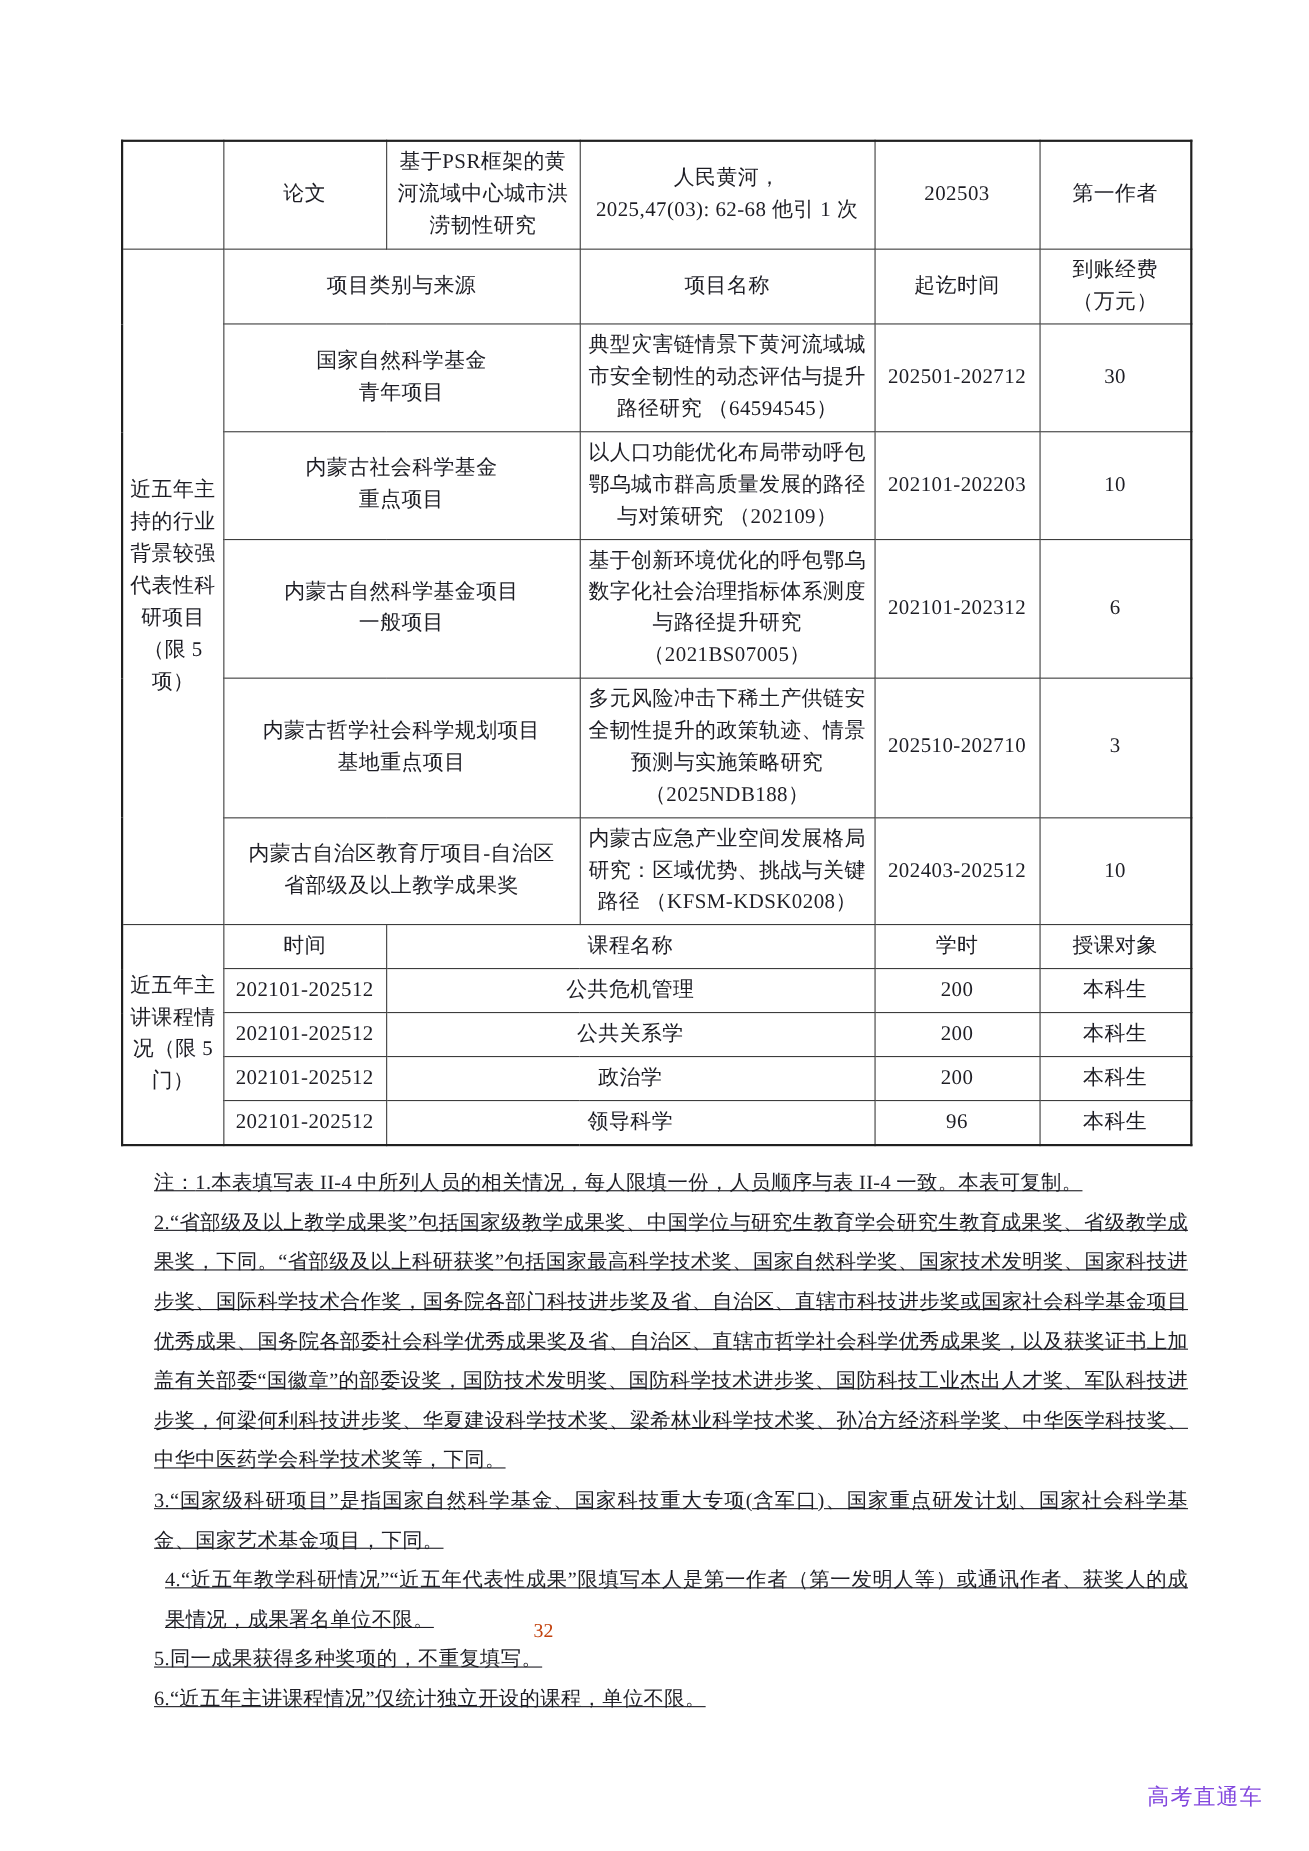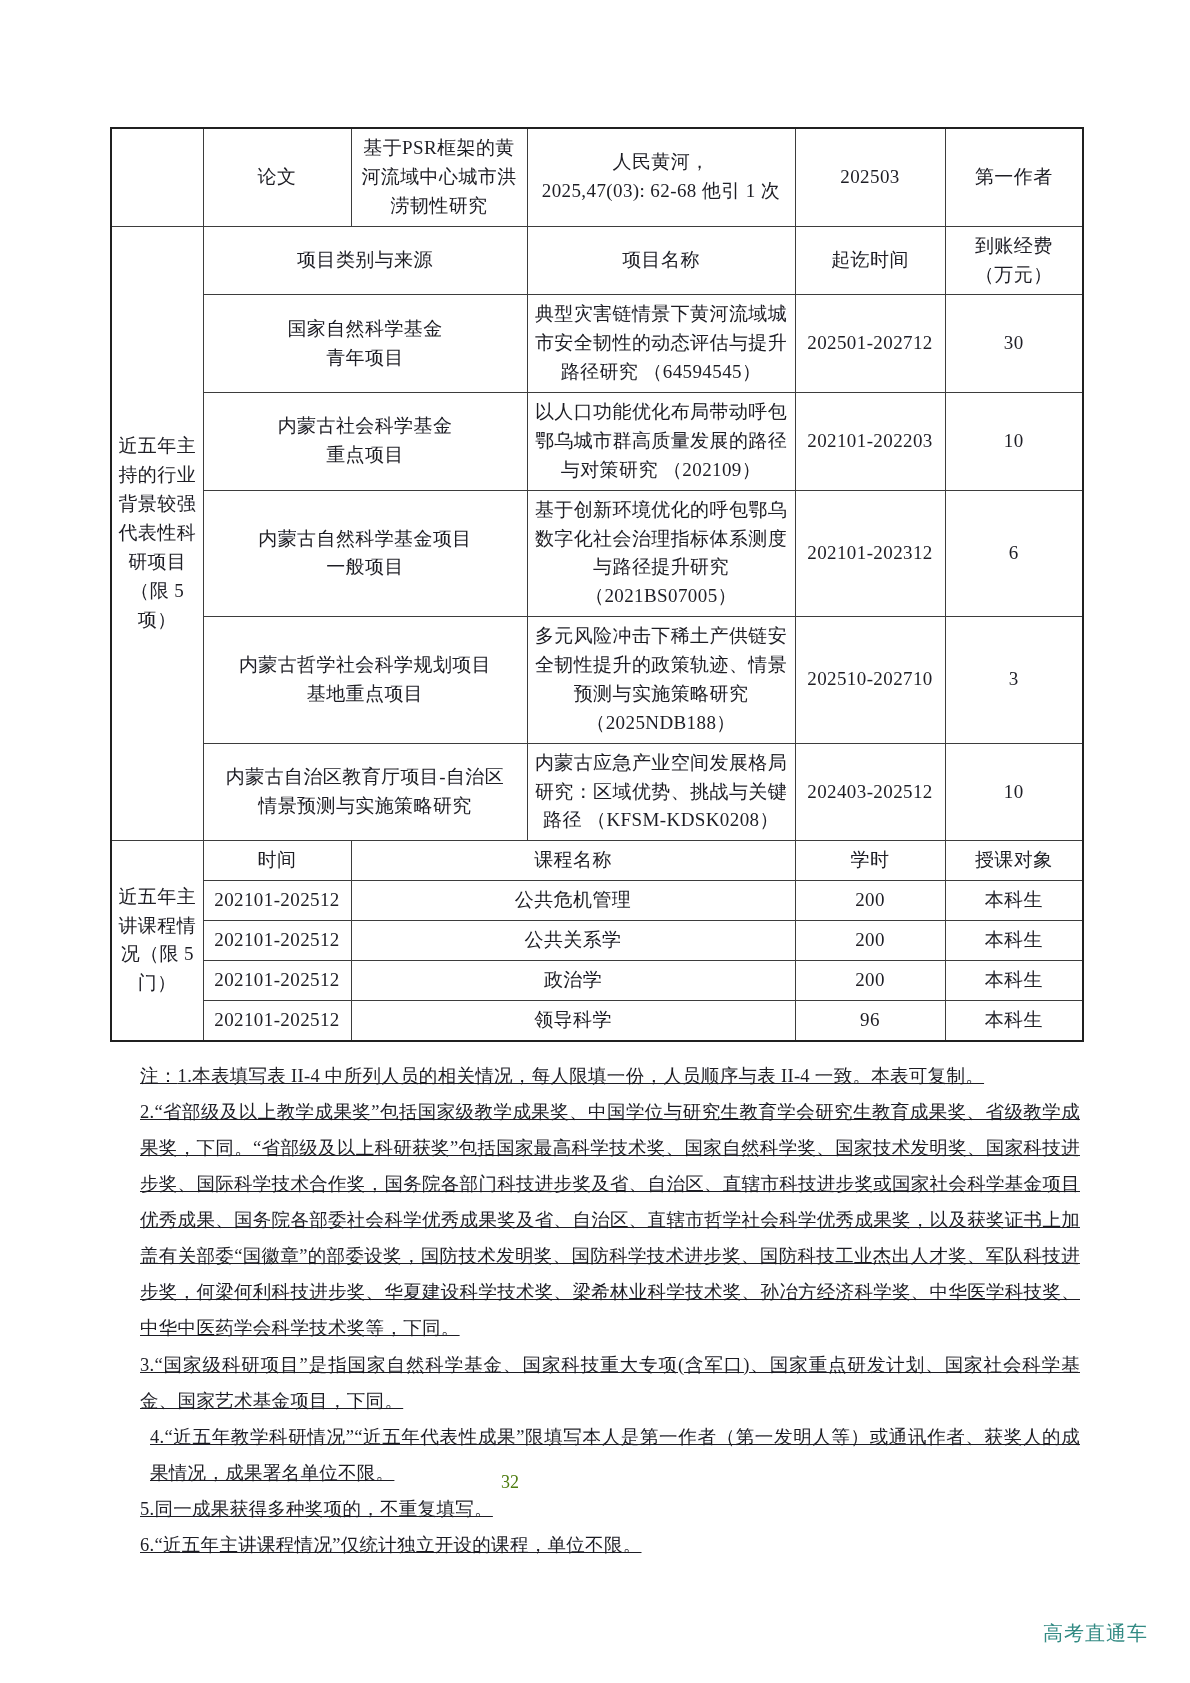--- a/index.html
+++ b/index.html
@@ -76,34 +76,34 @@
   .note {
     text-align: justify;
     text-justify: inter-ideograph;
     text-decoration: underline;
   }
   .note.hang    { padding-left: 28px; }
   .note-first   { padding-left: 28px; }
 
   .page-number {
     position: absolute;
-    left: 16px;
+    left: 0;
     top: 1472px;
     width: 988px;
     text-align: center;
     font-size: 18px;
-    color: #4d7c0f;
+    color: #c2410c;
   }
   .watermark {
     position: absolute;
     right: 42px;
     bottom: 36px;
     font-family: "Liberation Sans", "DejaVu Sans", sans-serif;
     font-size: 20px;
-    color: #0f766e;
+    color: #6d28d9;
     letter-spacing: 1px;
     opacity: 0.85;
   }
 </style>
 </head>
 <body>
 
 <div class="page">
 
   <div class="table-wrap">
@@ -168,21 +168,21 @@
           <td colspan="2" class="cell-multiline" style="white-space:pre-line;text-align:center;">内蒙古哲学社会科学规划项目
 基地重点项目</td>
           <td class="cell-multiline">多元风险冲击下稀土产供链安全韧性提升的政策轨迹、情景预测与实施策略研究
 （2025NDB188）</td>
           <td class="num">202510-202710</td>
           <td class="num">3</td>
         </tr>
 
         <tr>
           <td colspan="2" class="cell-multiline" style="white-space:pre-line;">内蒙古自治区教育厅项目-自治区
-情景预测与实施策略研究</td>
+省部级及以上教学成果奖</td>
           <td class="cell-multiline">内蒙古应急产业空间发展格局研究：区域优势、挑战与关键路径
 （KFSM-KDSK0208）</td>
           <td class="num">202403-202512</td>
           <td class="num">10</td>
         </tr>
 
         <tr>
           <td class="vlabel" rowspan="5">近五年主讲课程情况（限 5 门）</td>
           <td>时间</td>
           <td colspan="2">课程名称</td>

